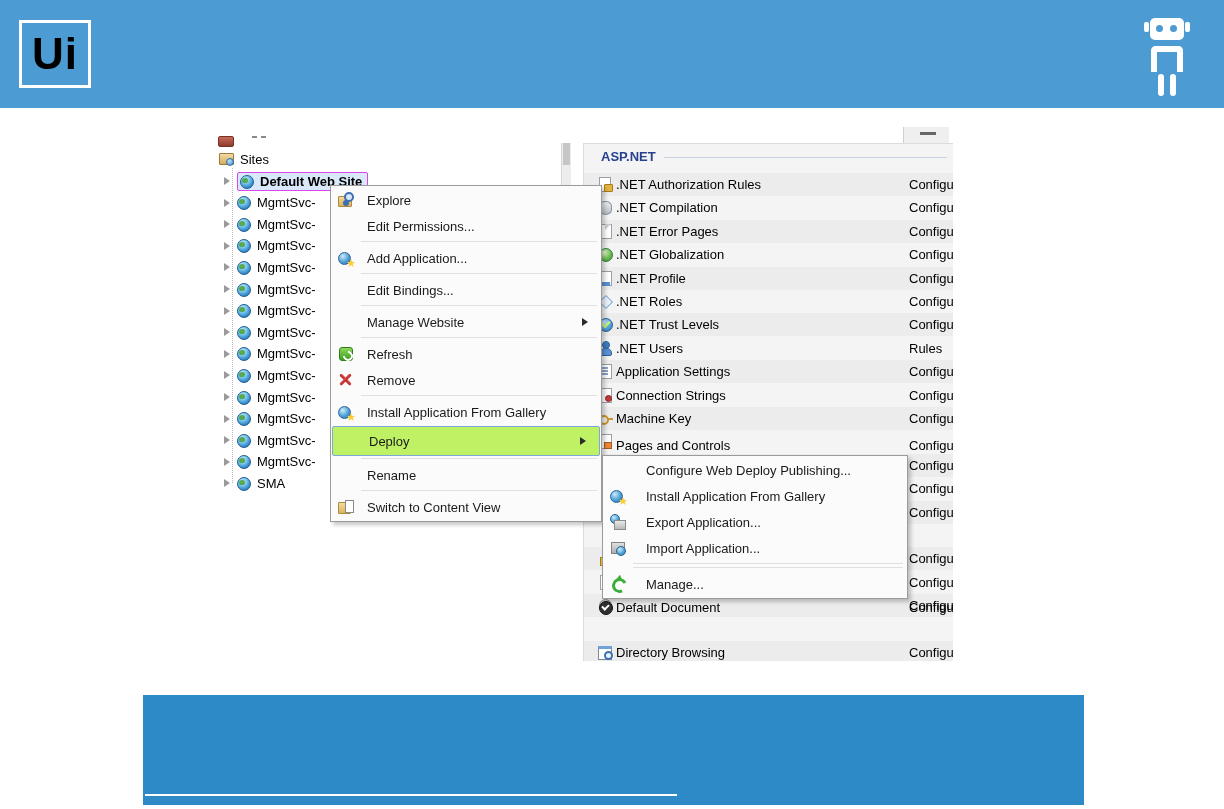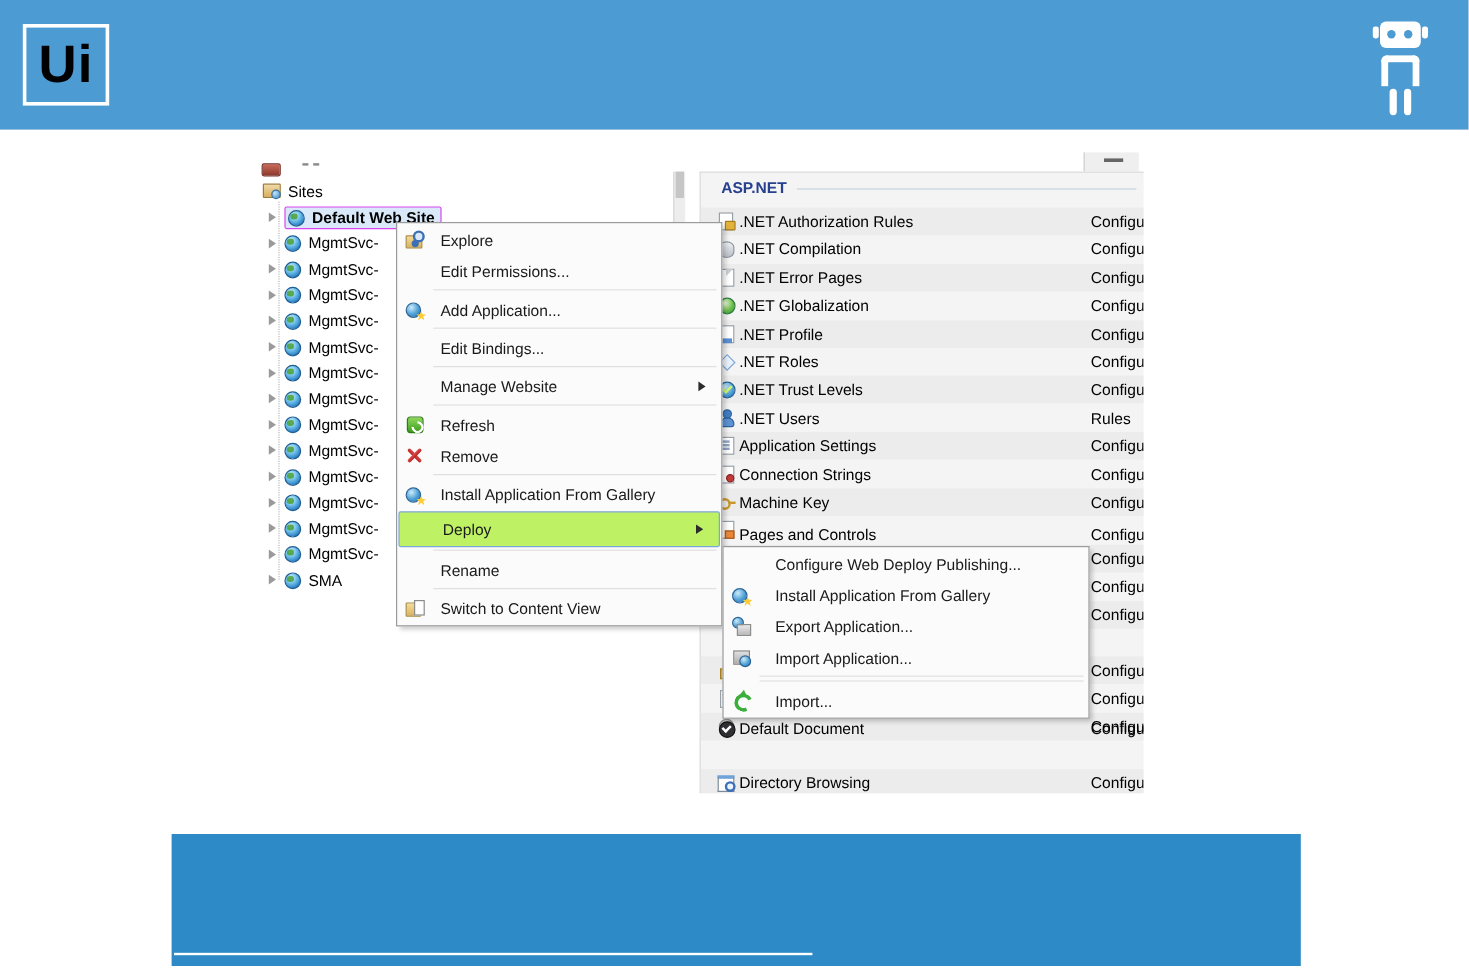--- a/index.html
+++ b/index.html
@@ -450,21 +450,21 @@
         <span class="mi-label">Export Application...</span>
       </div>
       <div class="menu-item">
         <span class="ic import-application-icon"></span>
         <span class="mi-label">Import Application...</span>
       </div>
       <div class="menu-sep"></div>
       <div class="menu-sep"></div>
       <div class="menu-item">
         <span class="ic recycle-icon"></span>
-        <span class="mi-label">Import...</span>
+        <span class="mi-label">Manage...</span>
       </div>
     </div>
 
   <div class="footer">
     <div class="footer-line"></div>
   </div>
 
 </div>
 
 </body></html>

